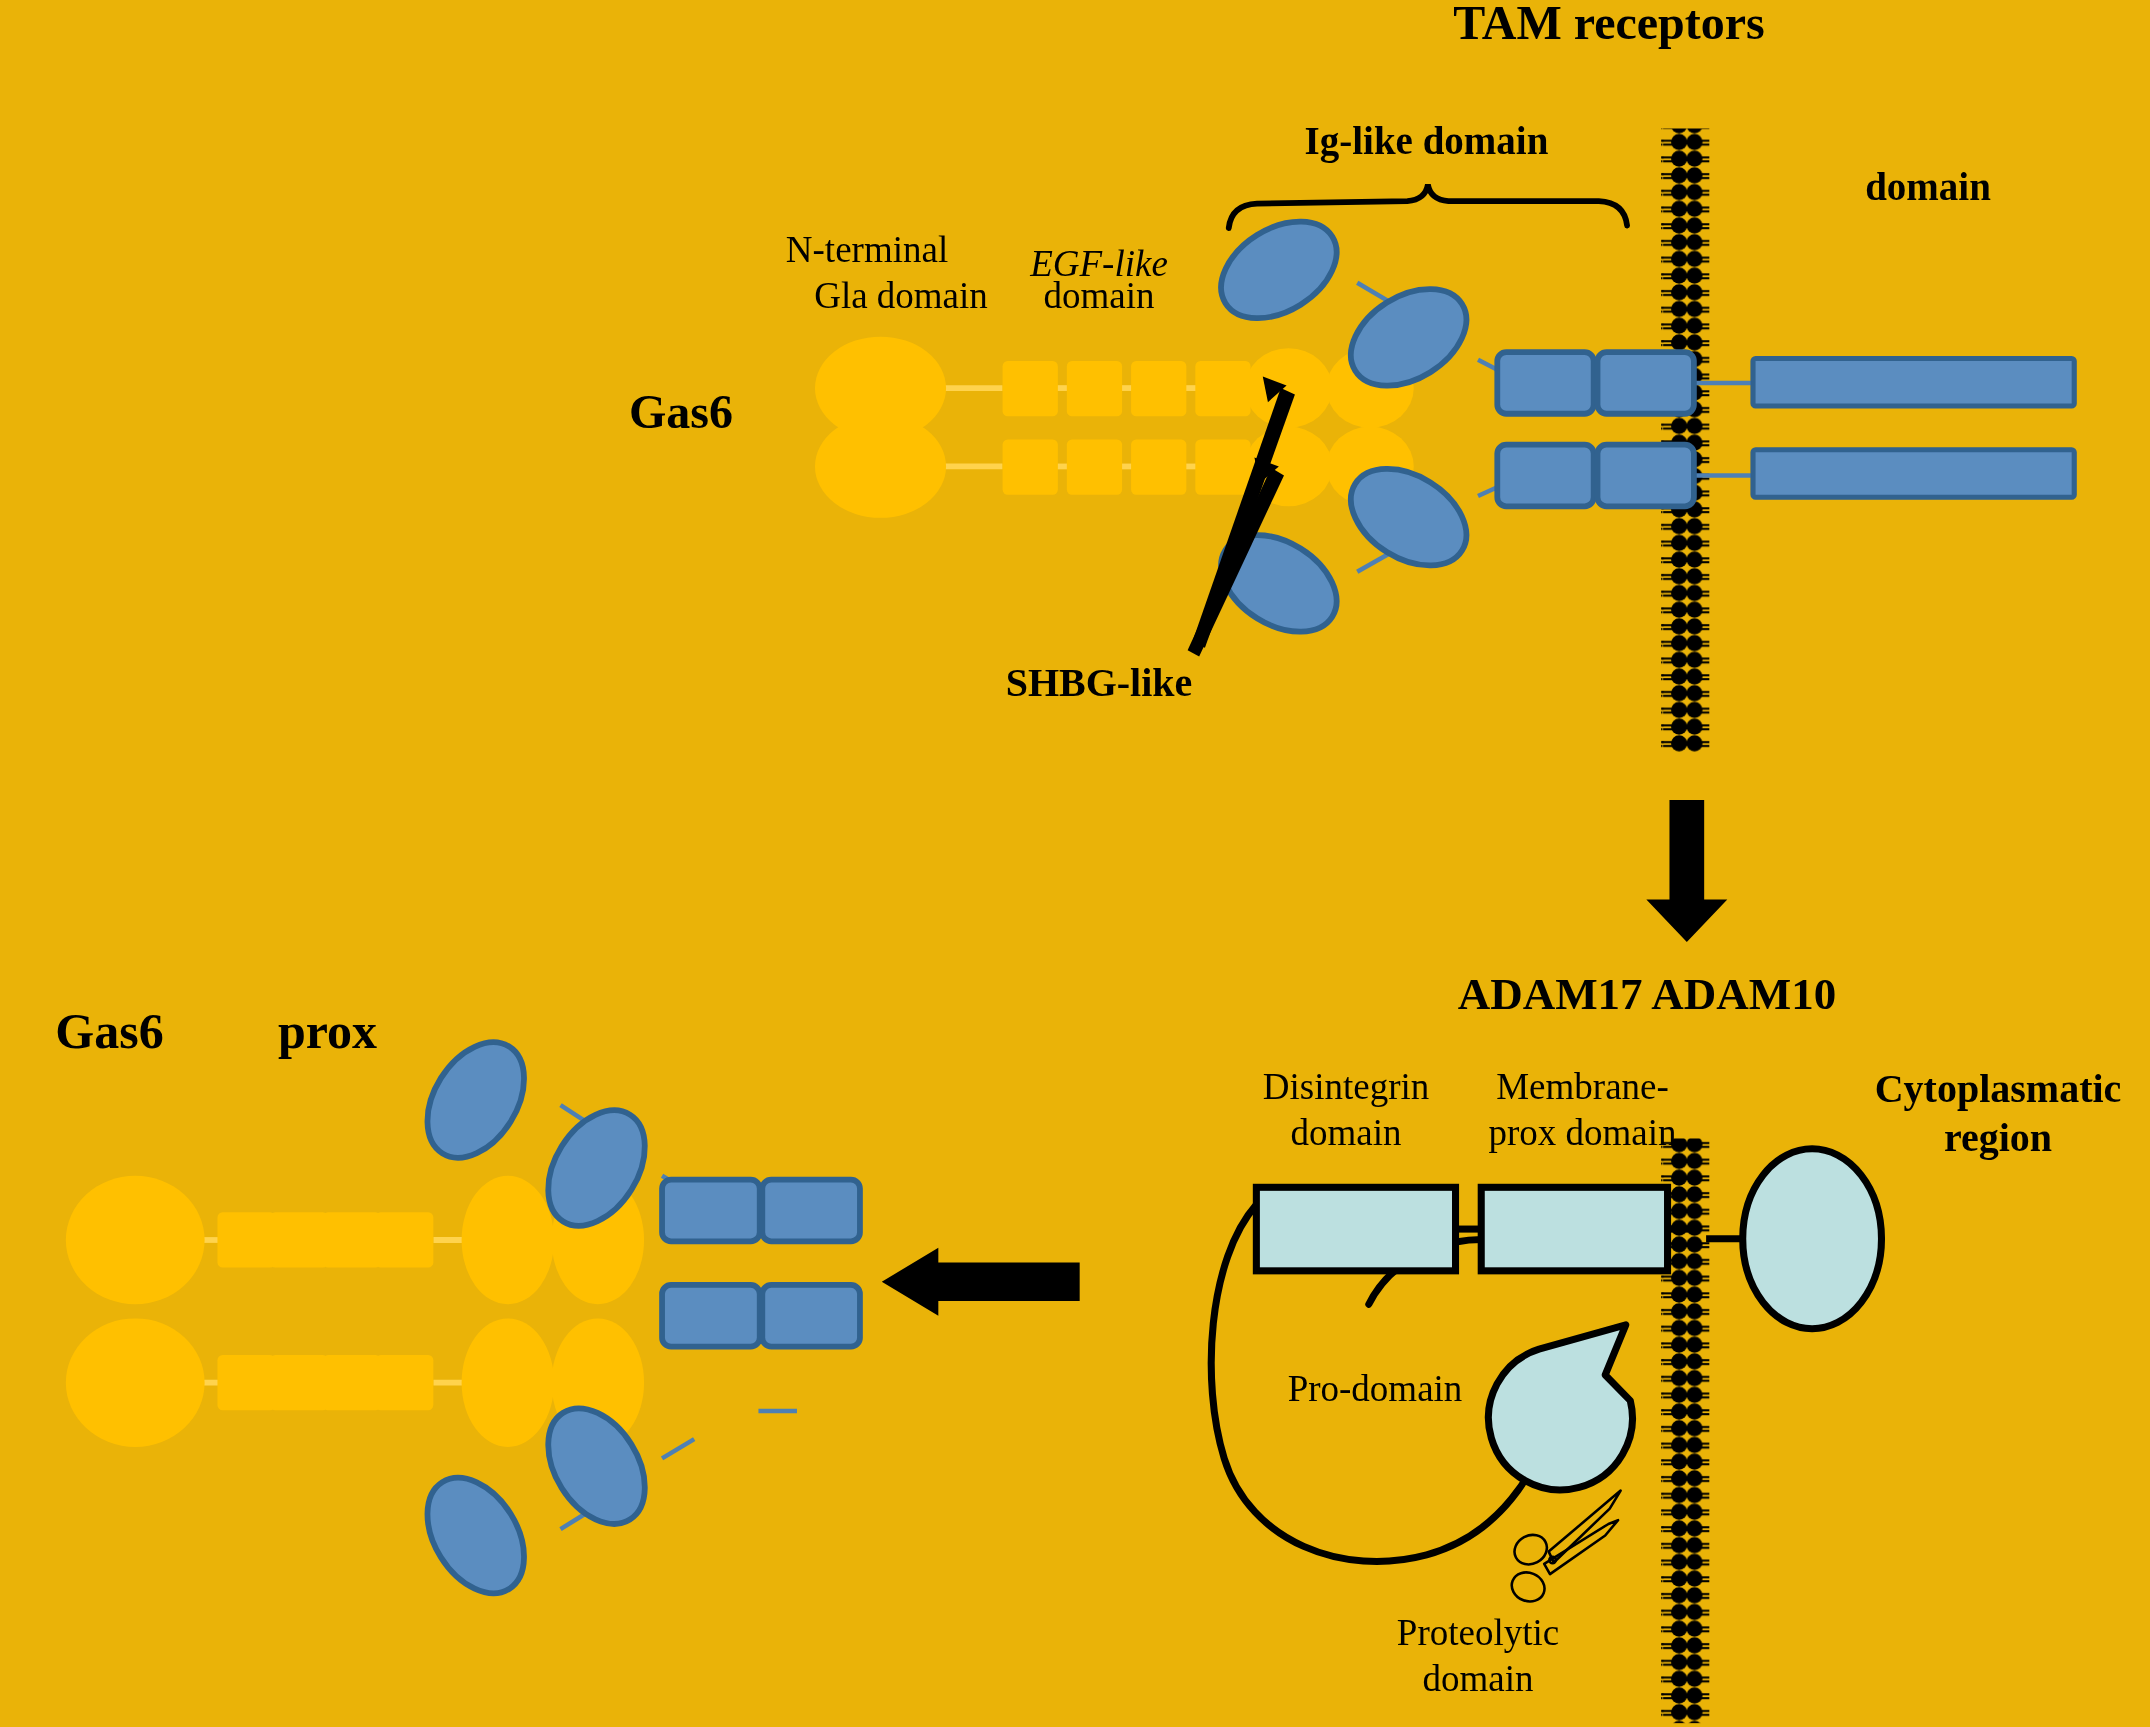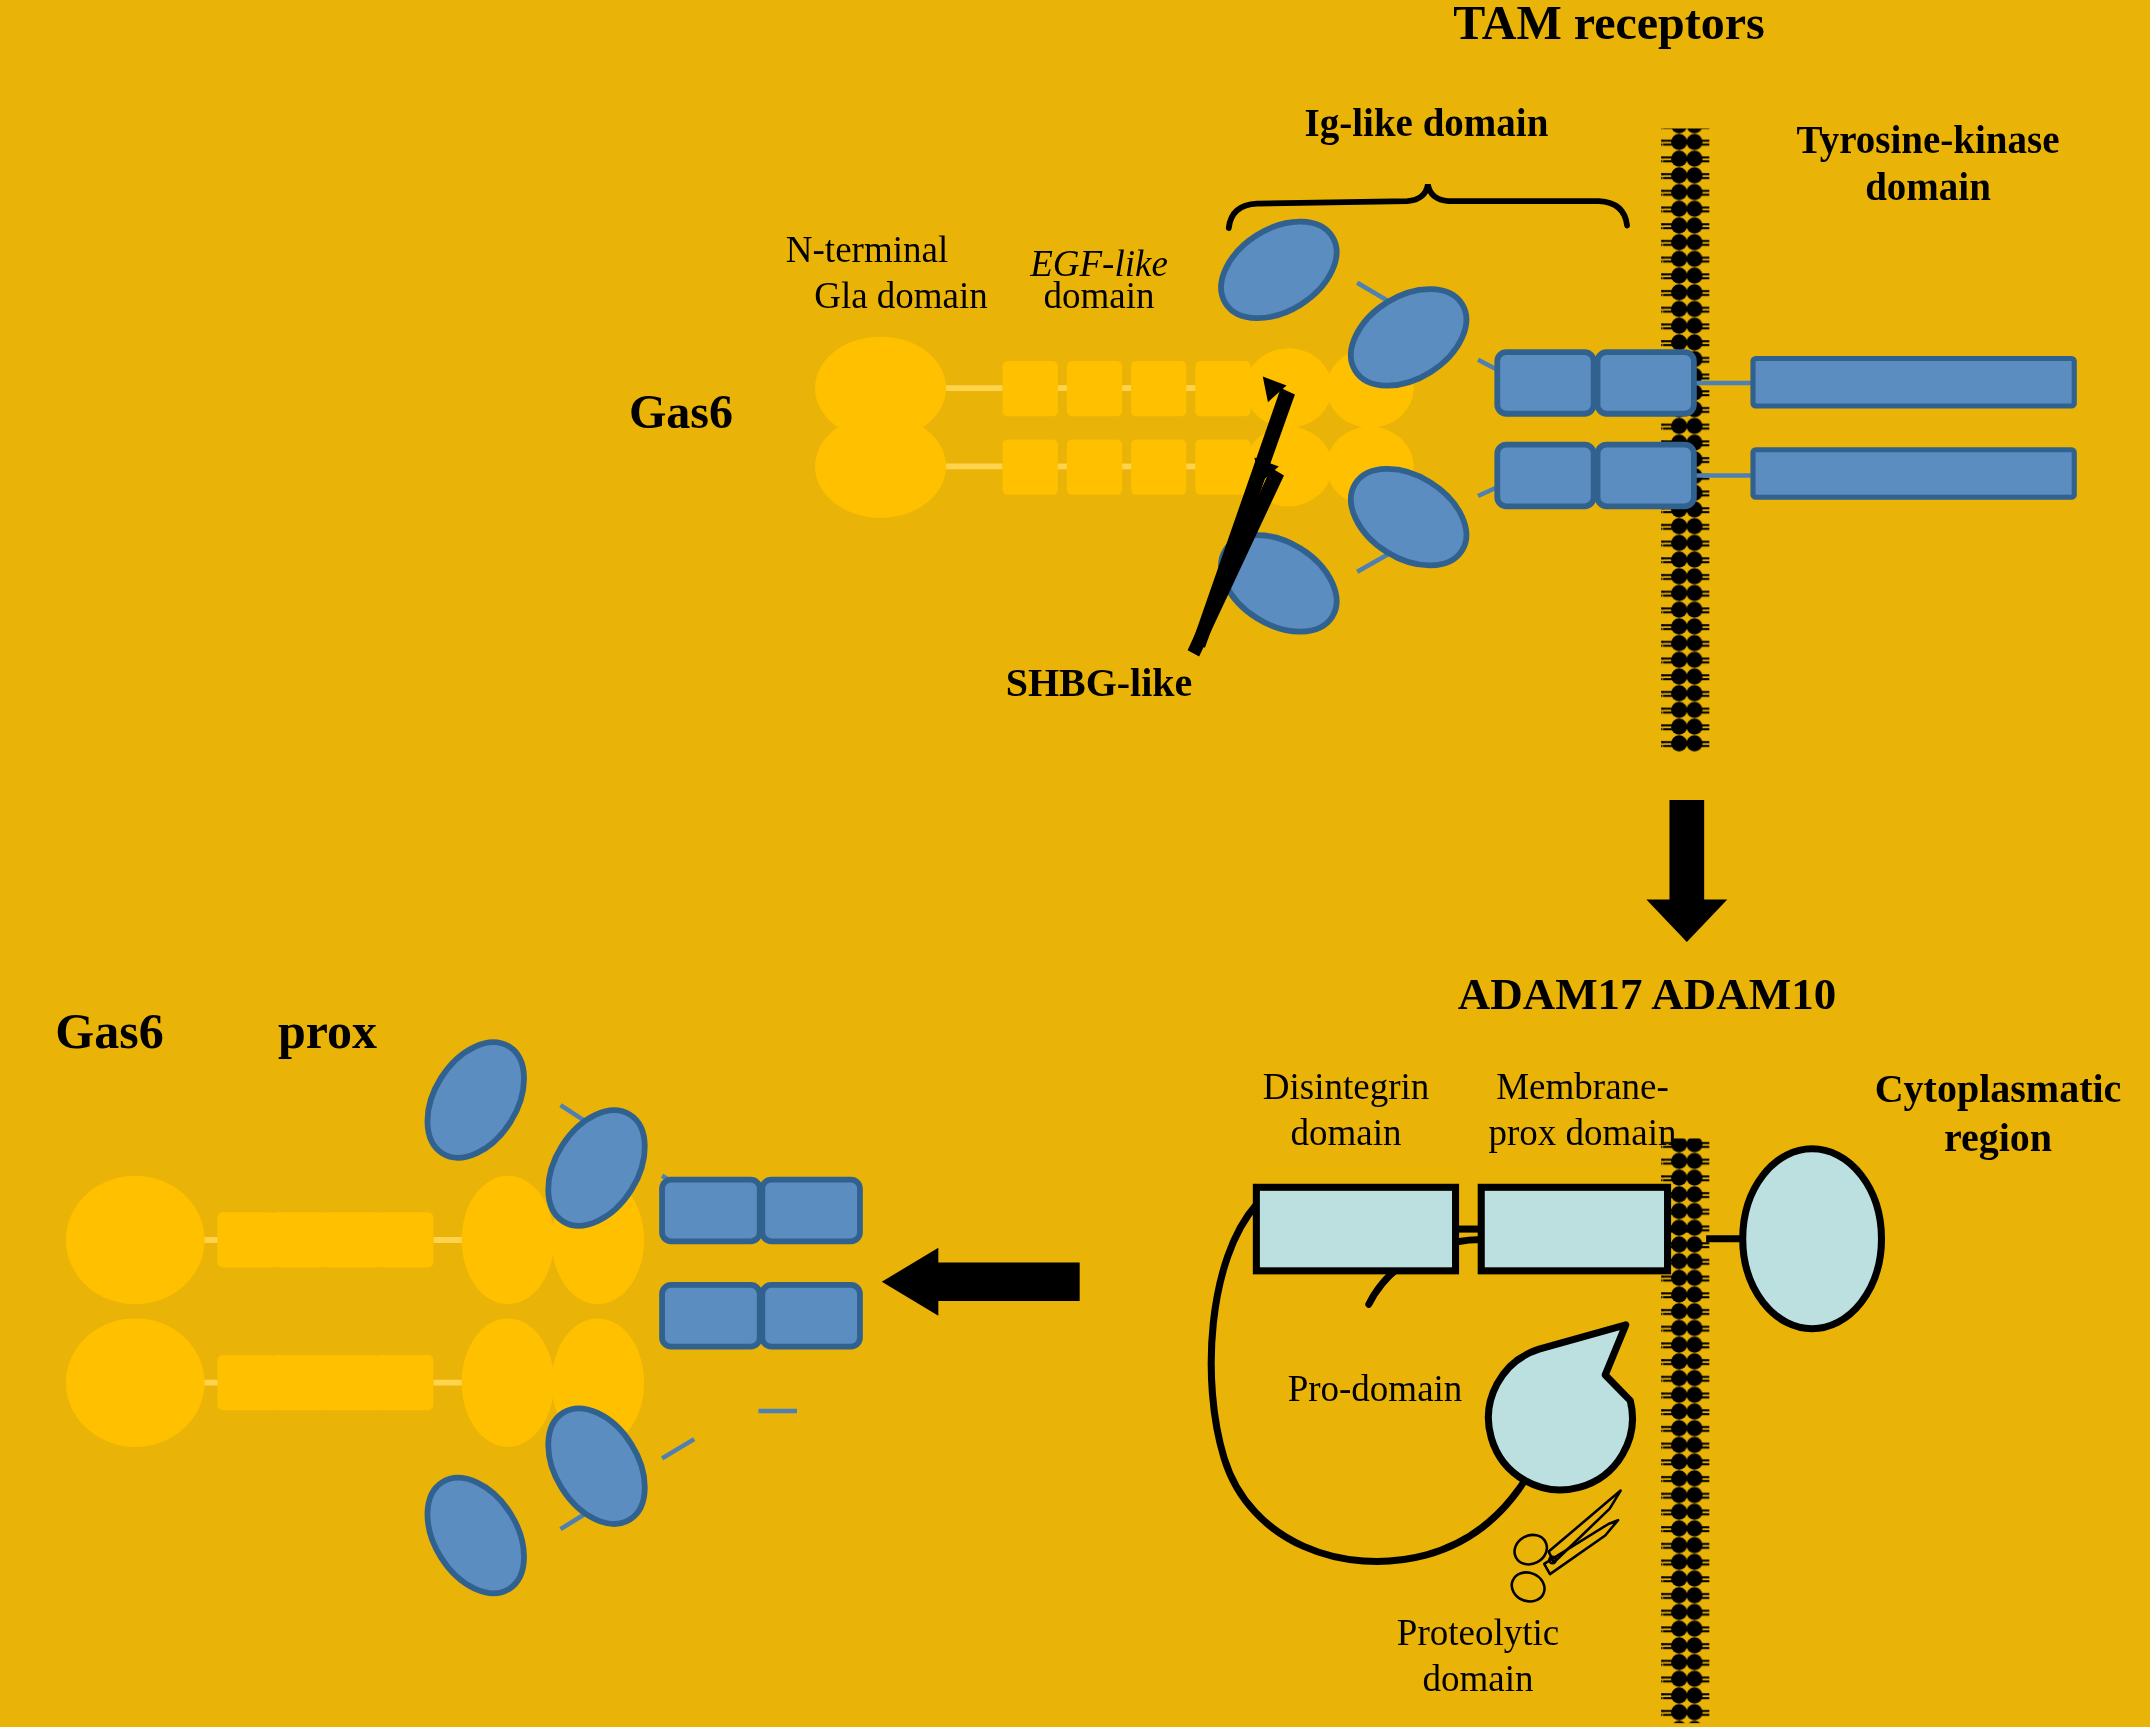--- a/index.html
+++ b/index.html
@@ -186,23 +186,22 @@
 
       <rect x="1030" y="1836" width="152" height="96" rx="14" fill="#5B8DC0" stroke="#31628F" stroke-width="9"></rect>
       <rect x="1186" y="1836" width="152" height="96" rx="14" fill="#5B8DC0" stroke="#31628F" stroke-width="9"></rect>
       <rect x="1030" y="2000" width="152" height="96" rx="14" fill="#5B8DC0" stroke="#31628F" stroke-width="9"></rect>
       <rect x="1186" y="2000" width="152" height="96" rx="14" fill="#5B8DC0" stroke="#31628F" stroke-width="9"></rect>
     </g>
   </svg>
 
   <div class="lbl bold" style="left:1352px;top:-2.6px;width:514px;font-size:48px;">TAM receptors</div>
 
-  <div class="lbl bold" style="left:1221px;top:102px;width:411px;font-size:39px;">Ig-like domain</div>
-
-  <div class="lbl bold" style="left:1735px;top:119px;width:386px;font-size:39px;">Tyrosine-kinase</div>
+  <div class="lbl bold" style="left:1221px;top:120px;width:411px;font-size:39px;">Ig-like domain</div>
+
   <div class="lbl bold" style="left:1735px;top:166px;width:386px;font-size:39px;">domain</div>
 
   <div class="lbl" style="left:745px;top:230px;width:244px;font-size:37px;">N-terminal</div>
   <div class="lbl" style="left:779px;top:276px;width:244px;font-size:37px;">Gla domain</div>
 
   <div class="lbl" style="left:990px;top:244px;width:218px;font-size:37px;font-style:italic;">EGF-like</div>
   <div class="lbl" style="left:990px;top:276px;width:218px;font-size:37px;">domain</div>
 
   <div class="lbl bold" style="left:591px;top:386px;width:180px;font-size:48px;">Gas6</div>
 

